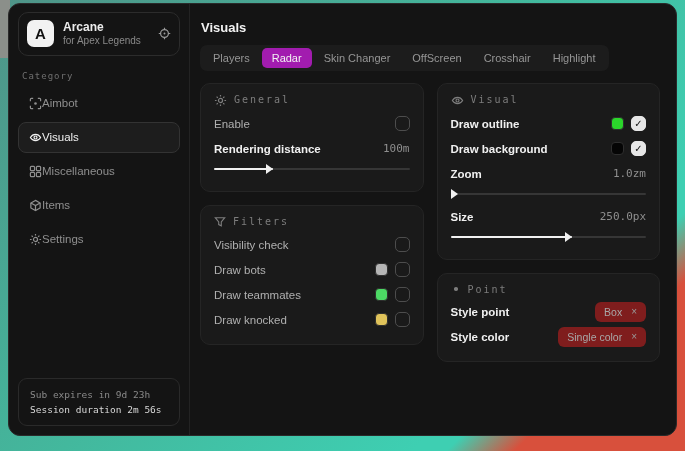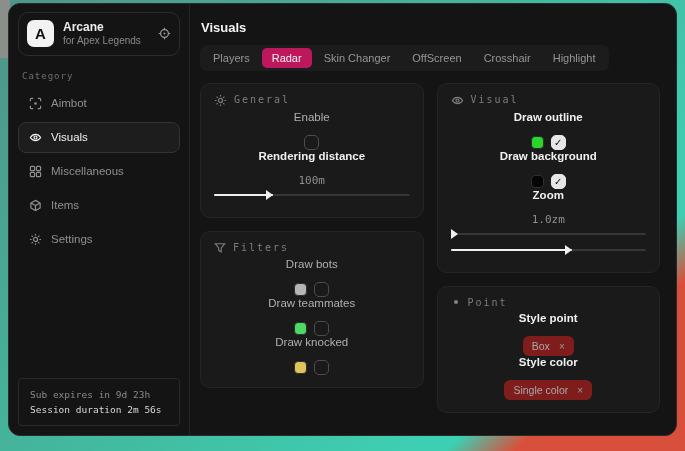--- a/index.html
+++ b/index.html
@@ -29,58 +29,58 @@
   .brand-text { flex:1; line-height:1.25; }
   .brand-title { color:#ececec; font-weight:bold; font-size:12px; }
   .brand-sub { color:#8a8a8a; font-size:10px; }
   .brand-gear { color:#9a9a9a; display:flex; cursor:pointer; }
   .cat-label {
     font-family:"DejaVu Sans Mono", monospace;
     color:#6f6f6f; font-size:9px; letter-spacing:1px;
     margin:15px 4px 7px 4px;
   }
   .side-item {
-    display:flex; align-items:center; gap:9px;
+    display:flex; align-items:center; 
     padding:8px 10px; margin-bottom:3px; border-radius:8px;
     color:#8f8f8f; font-size:11.5px; cursor:pointer;
     border:1px solid transparent;
   }
   .side-item.active { color:#f0f0f0; background:#1d1d1d; border-color:#333; }
   .side-item .icon { display:flex; }
   .side-footer {
     position:absolute; left:9px; right:9px; bottom:9px;
-    border:1px solid #2a2a2a; border-radius:4px; padding:8px 11px;
+    border:1px solid #2a2a2a; border-radius:9px; padding:8px 11px;
     font-family:"DejaVu Sans Mono", monospace; line-height:1.6;
   }
   .side-footer .l1 { color:#8a8a8a; font-size:9.5px; }
   .side-footer .l2 { color:#d8d8d8; font-size:9.5px; }
   
   .main { flex:1; padding:13px 16px 12px 10px; display:flex; flex-direction:column; }
   .main-title { color:#f2f2f2; font-weight:bold; font-size:13px; padding:3px 0 10px 1px; }
   .tabbar {
     display:inline-flex; align-self:flex-start; background:#1c1c1c;
     border-radius:7px; padding:3px; gap:2px; margin-bottom:12px;
   }
   .tab {
     color:#969696; font-size:11px; padding:4px 10px; border-radius:5px; cursor:pointer; white-space:nowrap;
   }
-  .tab.active { background:#be185d; color:#f2f2f2; }
+  .tab.active { background:#a21caf; color:#f2f2f2; }
   .cols { display:flex; gap:13px; }
   .col { flex:1; display:flex; flex-direction:column; gap:13px; }
   .card {
     background:#1a1a1a; border:1px solid #252525; border-radius:10px;
     padding:10px 13px 12px 13px;
   }
   .card-head {
     display:flex; align-items:flex-start; gap:7px;
     font-family:"DejaVu Sans Mono", monospace;
     color:#7d7d7d; font-size:10px; letter-spacing:2px;
     padding-bottom:4px;
   }
-  .row { display:flex; align-items:center; justify-content:space-between; min-height:25px; gap:12px;flex-direction:column; }
+  .row { display:flex; align-items:center; justify-content:space-between; min-height:25px; gap:24px; }
   .row-label { font-size:11.5px; color:#b0b0b0; }
   .row-label.bold { color:#f0f0f0; font-weight:bold; }
   .row-right { display:flex; align-items:center; gap:7px; }
   .row-value { font-family:"DejaVu Sans Mono", monospace; color:#8f8f8f; font-size:11px; }
   .checkbox {
     width:15px; height:15px; border:1.5px solid #4d4d4d; border-radius:5px;
     cursor:pointer; display:flex; align-items:center; justify-content:center;
     font-size:10px; color:transparent; flex-shrink:0;
   }
   .checkbox.checked { background:#e6e6e6; border-color:#e6e6e6; color:#111; }
@@ -218,20 +218,26 @@
           <div class="card">
             <div class="card-head">
               <span>
                 <svg width="12" height="12" viewBox="0 0 14 14" fill="none" stroke="currentColor" stroke-width="1.3">
                   <path d="M1.5 2h11L8.5 7v4.5l-3-1.5V7z"></path>
                 </svg>
               </span>
               <span>Filters</span>
             </div>
             <div class="row">
+              <span class="row-label">Visibility check</span>
+              <div class="row-right">
+                <span class="checkbox"></span>
+              </div>
+            </div>
+            <div class="row">
               <span class="row-label">Draw bots</span>
               <div class="row-right">
                 <span class="swatch" style="background:#b5b5b5"></span>
                 <span class="checkbox"></span>
               </div>
             </div>
             <div class="row">
               <span class="row-label">Draw teammates</span>
               <div class="row-right">
                 <span class="swatch" style="background:#4cd964"></span>
@@ -274,20 +280,24 @@
             </div>
             <div class="row">
               <span class="row-label bold">Zoom</span>
               <span class="row-value">1.0zm</span>
             </div>
             <div class="slider">
               <div class="track"></div>
               <div class="fill" style="width:0%"></div>
               <div class="thumb" style="left:calc(0% - 0px)"></div>
             </div>
+            <div class="row">
+              <span class="row-label bold">Size</span>
+              <span class="row-value">250.0px</span>
+            </div>
             <div class="slider">
               <div class="track"></div>
               <div class="fill" style="width:62%"></div>
               <div class="thumb" style="left:calc(62% - 7px)"></div>
             </div>
           </div>
           <div class="card">
             <div class="card-head">
               <span>
                 <svg width="10" height="10" viewBox="0 0 14 14" fill="none" stroke="currentColor" stroke-width="1.5">

